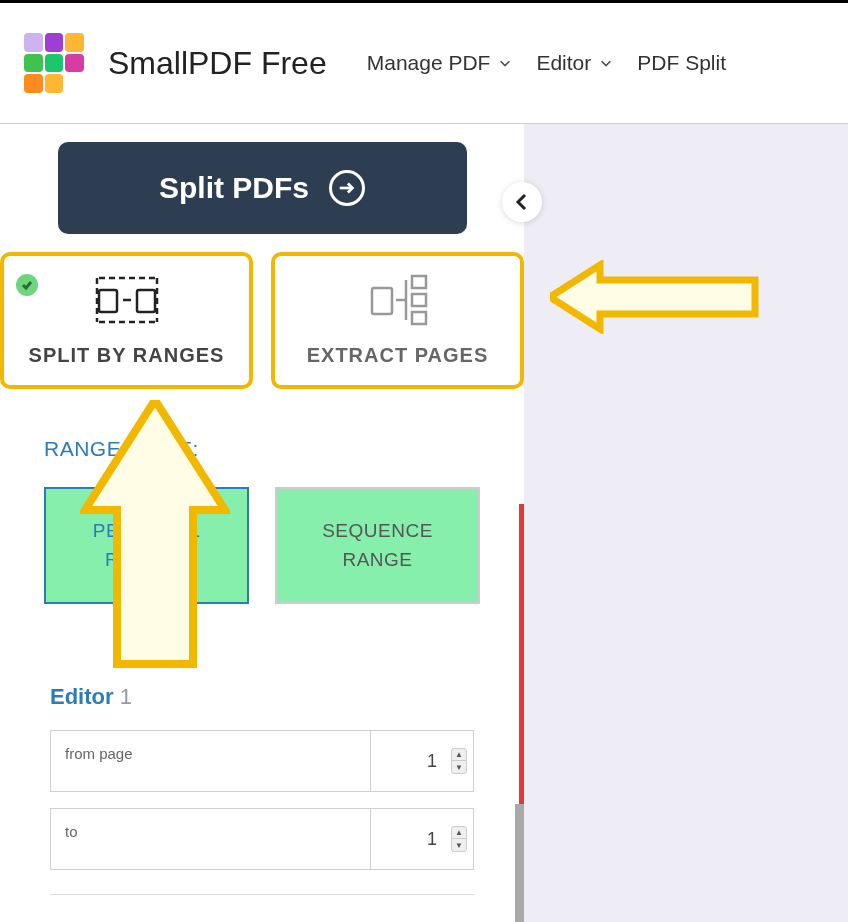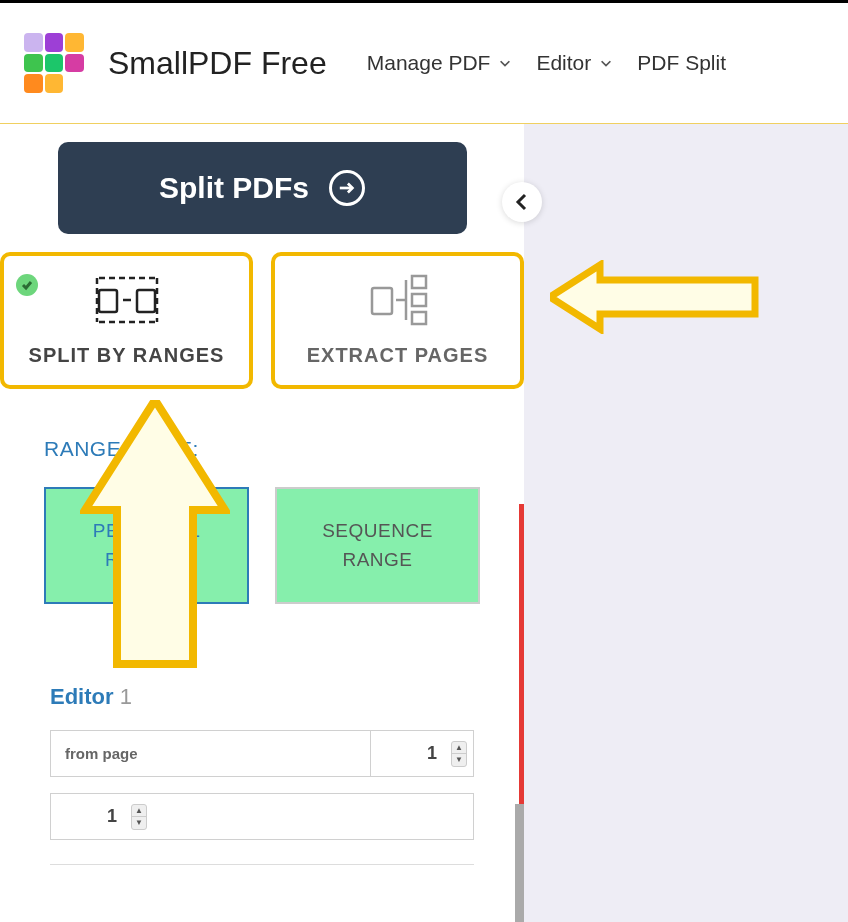--- a/index.html
+++ b/index.html
@@ -187,22 +187,21 @@
     .range-title {
       font-size: 22px;
       color: #2d7bb8;
       margin-bottom: 20px;
     }
     .range-title span { color: #999; font-weight: 400; }
     .input-row {
       display: flex;
       border: 1px solid #d0d0d0;
       margin-bottom: 16px;
-      height: 47px;
-      font-weight: bold;
+      height: 62px;
     }
     .input-label {
       flex: 1;
       padding: 14px 14px;
       font-size: 15px;
       color: #666;
       background: #fff;
       border-right: 1px solid #d0d0d0;
     }
     .input-num {
@@ -383,20 +382,21 @@
           <div class="input-label">from page</div>
           <div class="input-num">
             <div class="val">1</div>
             <div class="spinner">
               <div>▲</div>
               <div>▼</div>
             </div>
           </div>
         </div>
         <div class="input-row">
+          <div class="input-label">to</div>
           <div class="input-num">
             <div class="val">1</div>
             <div class="spinner">
               <div>▲</div>
               <div>▼</div>
             </div>
           </div>
         </div>
         <div class="divider-line"></div>
       </div>

